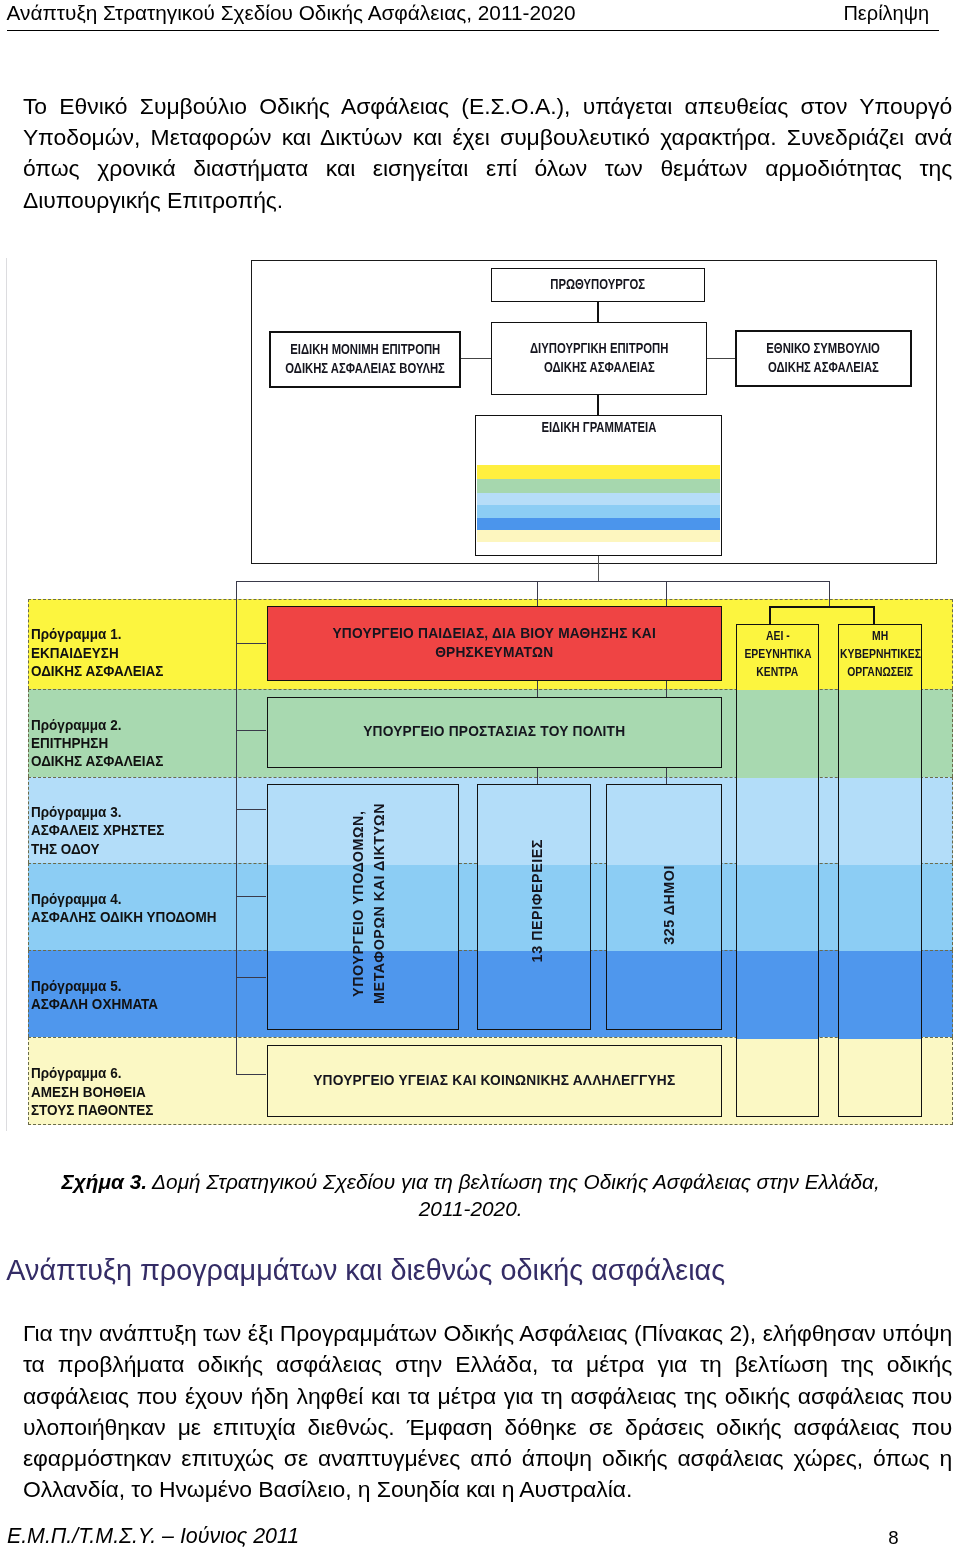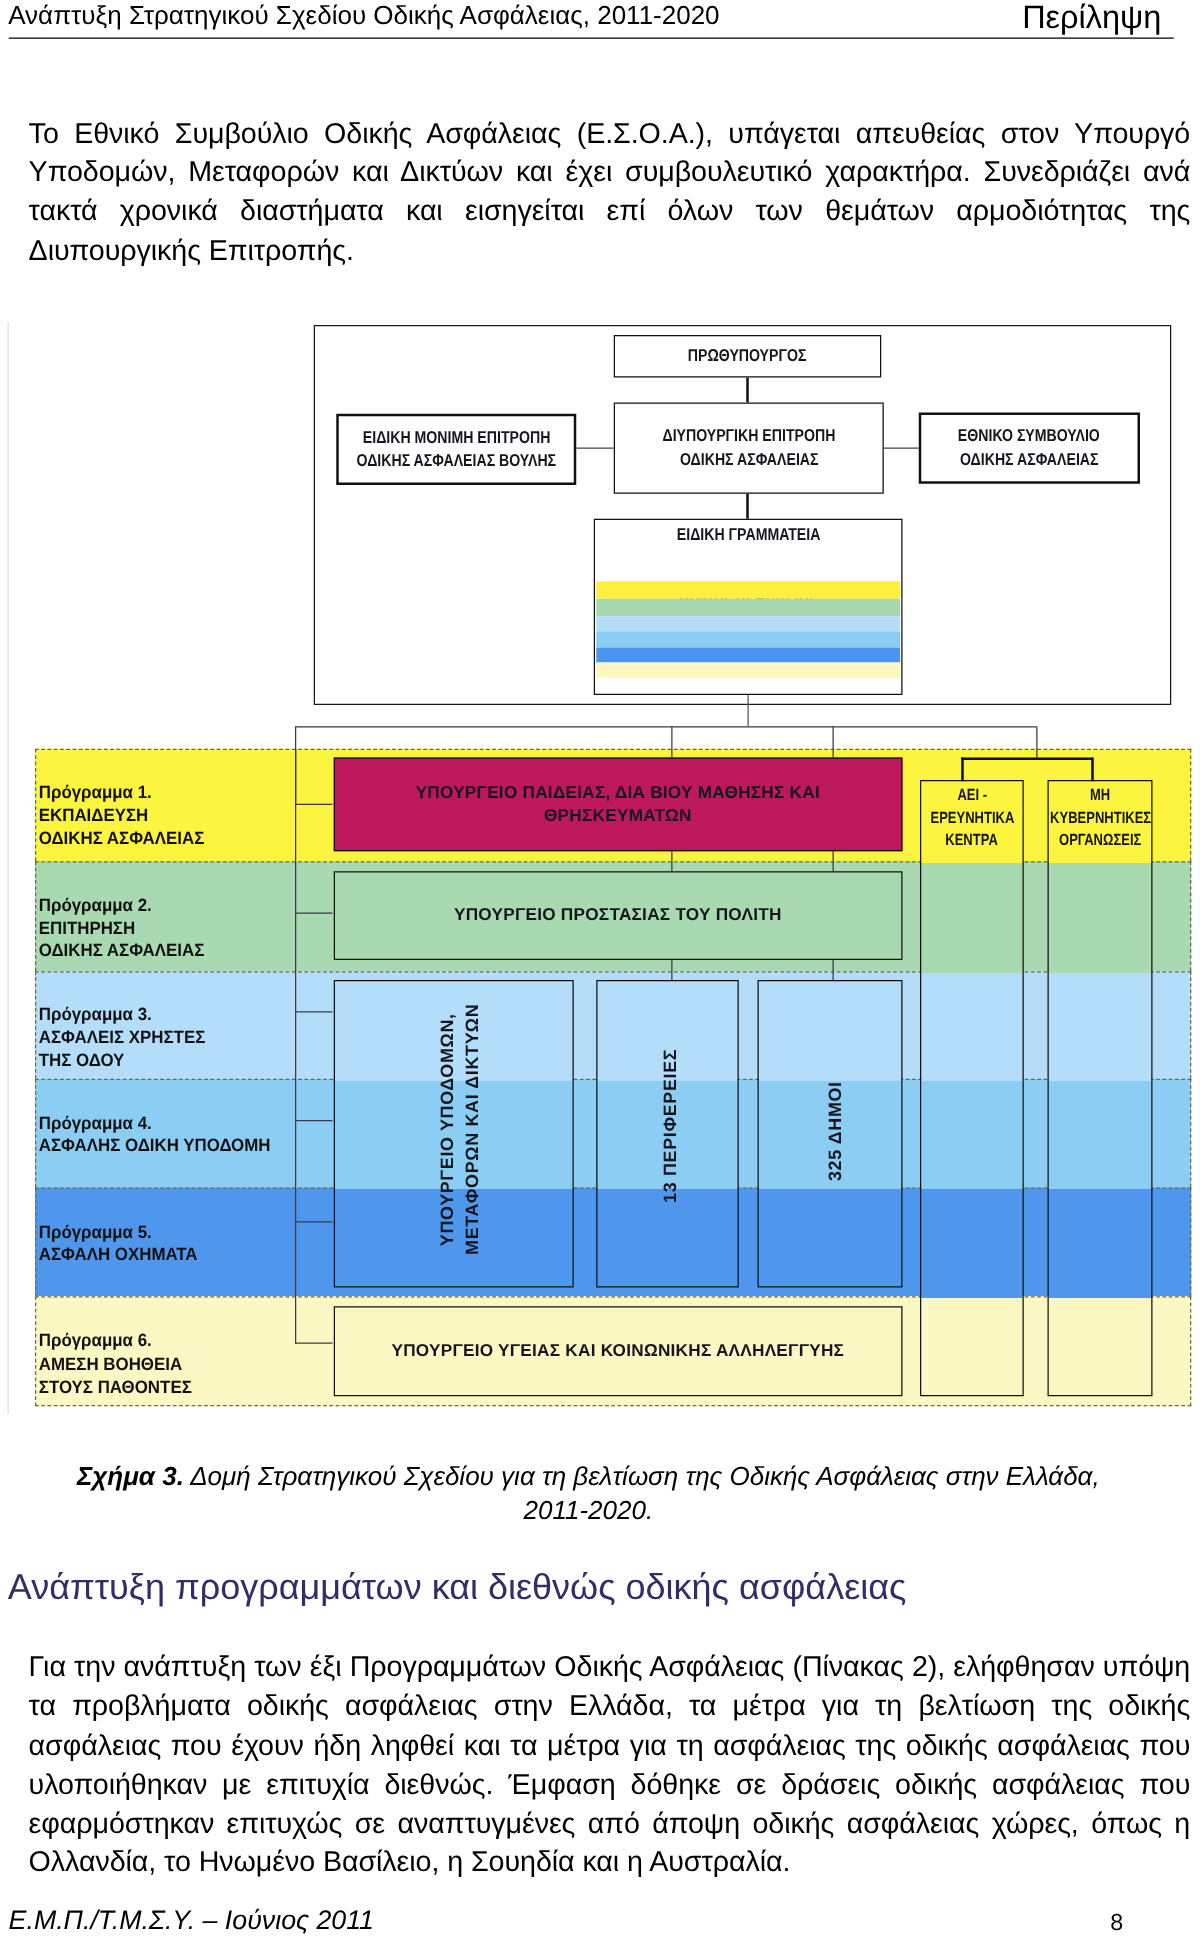--- a/index.html
+++ b/index.html
@@ -5,21 +5,21 @@
 <style>
   html,body{margin:0;padding:0;}
   body{width:960px;height:1549px;background:#fff;font-family:"Liberation Sans",sans-serif;color:#000;
        -webkit-font-smoothing:antialiased;overflow:hidden;position:relative;}
   .pg{position:absolute;left:0;top:0;width:960px;height:1549px;}
 
   
   .hdr{position:absolute;left:6.6px;top:0px;width:933px;height:26px;}
   .hdr-title{position:absolute;left:0;top:0;font-size:20.8px;font-weight:normal;
              letter-spacing:0px;white-space:nowrap;line-height:26px;}
-  .hdr-sec{position:absolute;right:10.5px;top:0;font-size:26px;font-weight:normal;white-space:nowrap;
+  .hdr-sec{position:absolute;right:10.5px;top:0;font-size:20px;font-weight:normal;white-space:nowrap;
            line-height:26px;}
   .hdr-rule{position:absolute;left:6.9px;top:29.5px;width:932.3px;height:0;border-top:1.5px solid #000;}
 
   
   .para{position:absolute;margin:16px;font-size:22.93px;line-height:31.3px;color:#000;}
   .jl{display:block;text-align:justify;text-align-last:justify;letter-spacing:-0.06px;}
   .jl.last{text-align:left;text-align-last:left;}
   #p-intro{left:6.9px;top:74.7px;width:929.3px;}
   #p-body{left:6.9px;top:1302px;width:929.3px;}
 
@@ -81,21 +81,21 @@
   .b3{height:86.4px;background:#b3ddf9;--t1:26.0px;}
   .b4{height:86.7px;background:#8ccdf4;--t1:26.4px;}
   .b5{height:87.3px;background:#4f97ed;--t1:26.4px;}
   .b6{height:87.5px;background:#fbf8c4;--t1:26.7px;}
 
   
   .mb{position:absolute;box-sizing:border-box;border:1.9px solid #121212;background:transparent;
       display:flex;flex-direction:column;align-items:center;justify-content:center;
       font-size:13.75px;font-weight:bold;line-height:18.3px;color:#15151e;letter-spacing:.2px;}
   .mb span{white-space:nowrap;}
-  .m-edu{left:266.5px;top:605.9px;width:455.5px;height:75.3px;background:#be185d;}
+  .m-edu{left:266.5px;top:605.9px;width:455.5px;height:75.3px;background:#ef4444;}
   .m-cit{left:266.5px;top:696.7px;width:455.5px;height:71.8px;background:#a8d9b0;}
   .m-inf{left:266.5px;top:784px;width:192.5px;height:246px;background:var(--g3);}
   .m-reg{left:477.4px;top:784px;width:114px;height:246px;background:var(--g3);}
   .m-mun{left:606.3px;top:784px;width:116px;height:246px;background:var(--g3);}
   .m-hea{left:266.5px;top:1045px;width:455.5px;height:72.4px;background:#fbf8c4;}
   .fig{--g3:linear-gradient(#b3ddf9 0 79.5px,#8ccdf4 79.5px 166.2px,#4f97ed 166.2px 246px);
        --gp:linear-gradient(#fcf53f 0 65.4px,#a8d9b0 65.4px 153.3px,#b3ddf9 153.3px 239.7px,
             #8ccdf4 239.7px 326.4px,#4f97ed 326.4px 413.7px,#fbf8c4 413.7px 493.6px);}
   .m-uni{left:736.3px;top:623.8px;width:82.3px;height:493.6px;justify-content:flex-start;
          font-size:13px;line-height:18.2px;padding-top:2.2px;letter-spacing:0;background:var(--gp);}
@@ -146,21 +146,21 @@
 
   <div class="hdr">
     <span class="hdr-title">Ανάπτυξη Στρατηγικού Σχεδίου Οδικής Ασφάλειας, 2011-2020</span>
     <span class="hdr-sec">Περίληψη</span>
   </div>
   <div class="hdr-rule"></div>
 
   <div class="para" id="p-intro">
     <span class="jl">Το Εθνικό Συμβούλιο Οδικής Ασφάλειας (Ε.Σ.Ο.Α.), υπάγεται απευθείας στον Υπουργό</span>
     <span class="jl">Υποδομών, Μεταφορών και Δικτύων και έχει συμβουλευτικό χαρακτήρα. Συνεδριάζει ανά</span>
-    <span class="jl">τακτά χρονικά διαστήματα και εισηγείται επί όλων των θεμάτων αρμοδιότητας της</span>
+    <span class="jl">όπως χρονικά διαστήματα και εισηγείται επί όλων των θεμάτων αρμοδιότητας της</span>
     <span class="jl last">Διυπουργικής Επιτροπής.</span>
   </div>
 
   <div class="fig">
 
     <div class="outer"></div>
 
     <div class="bx pm">
       <span>ΠΡΩΘΥΠΟΥΡΓΟΣ</span>
     </div>

